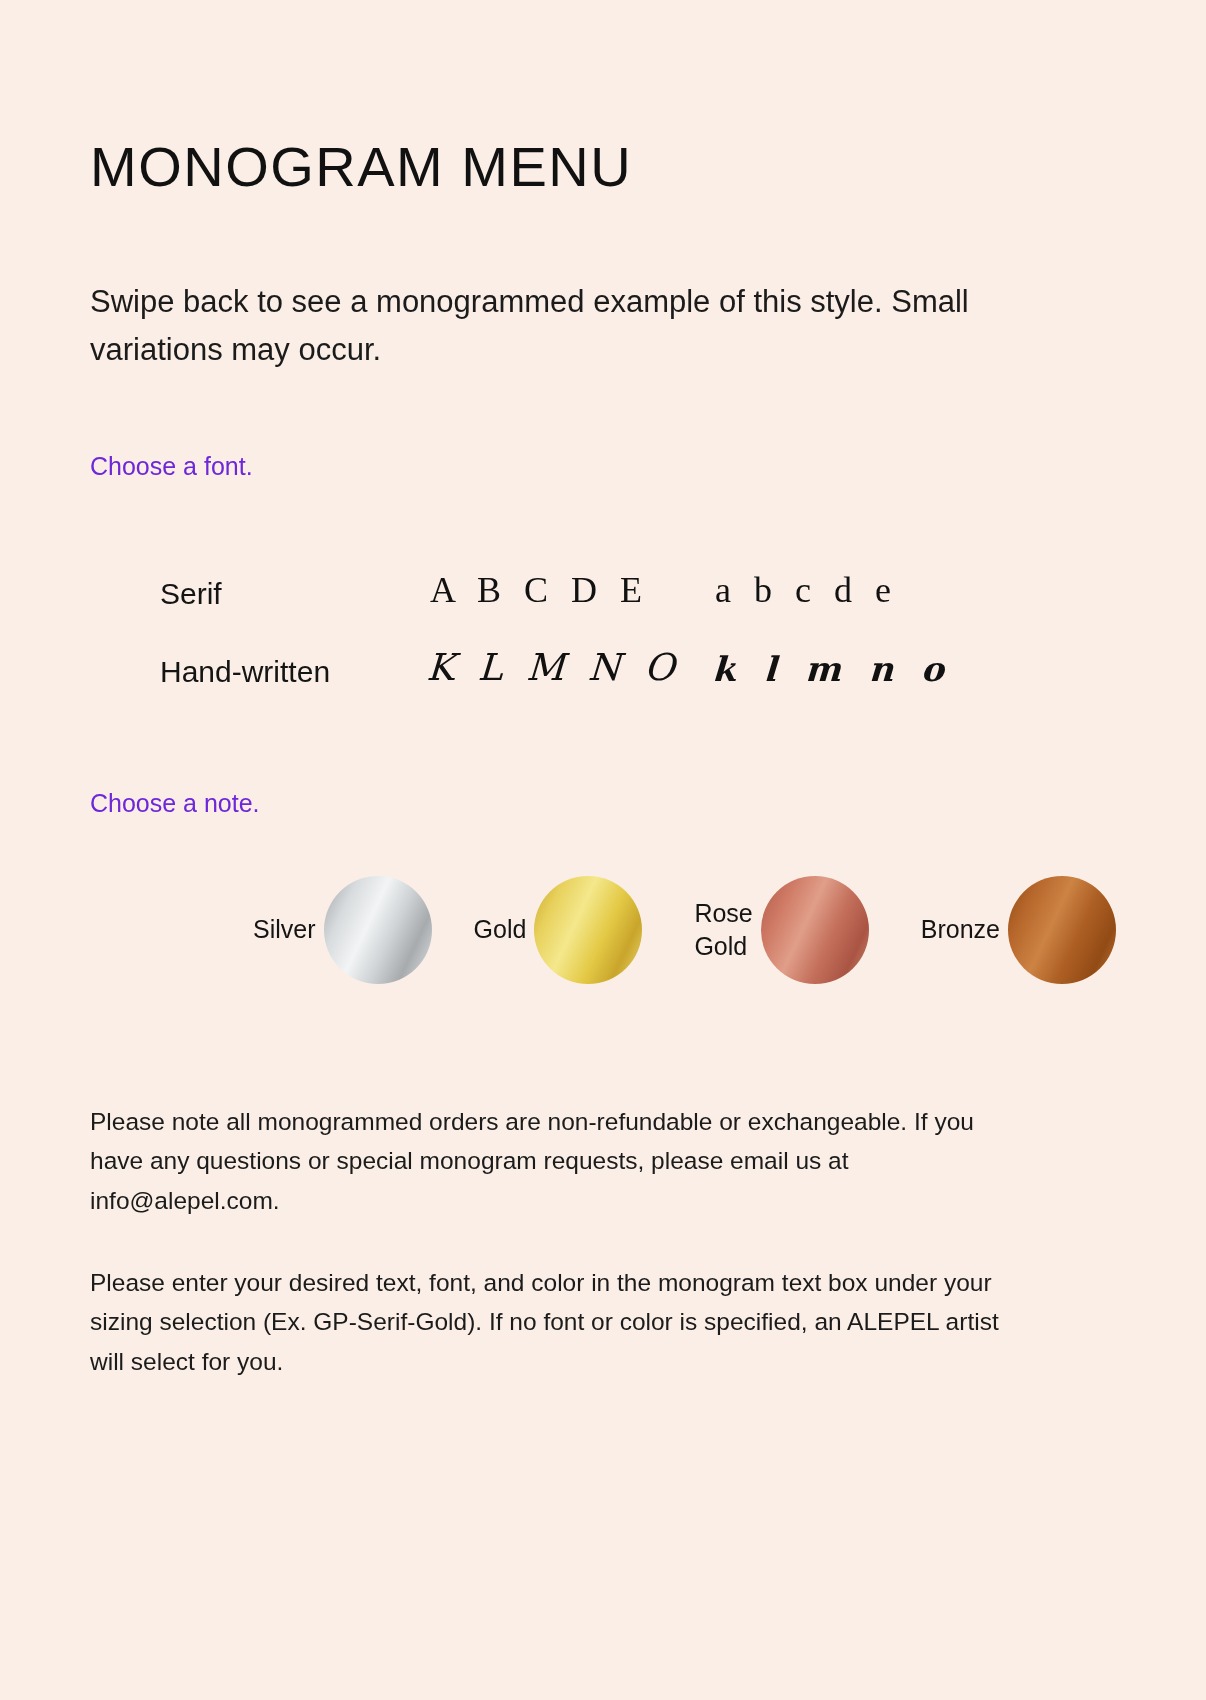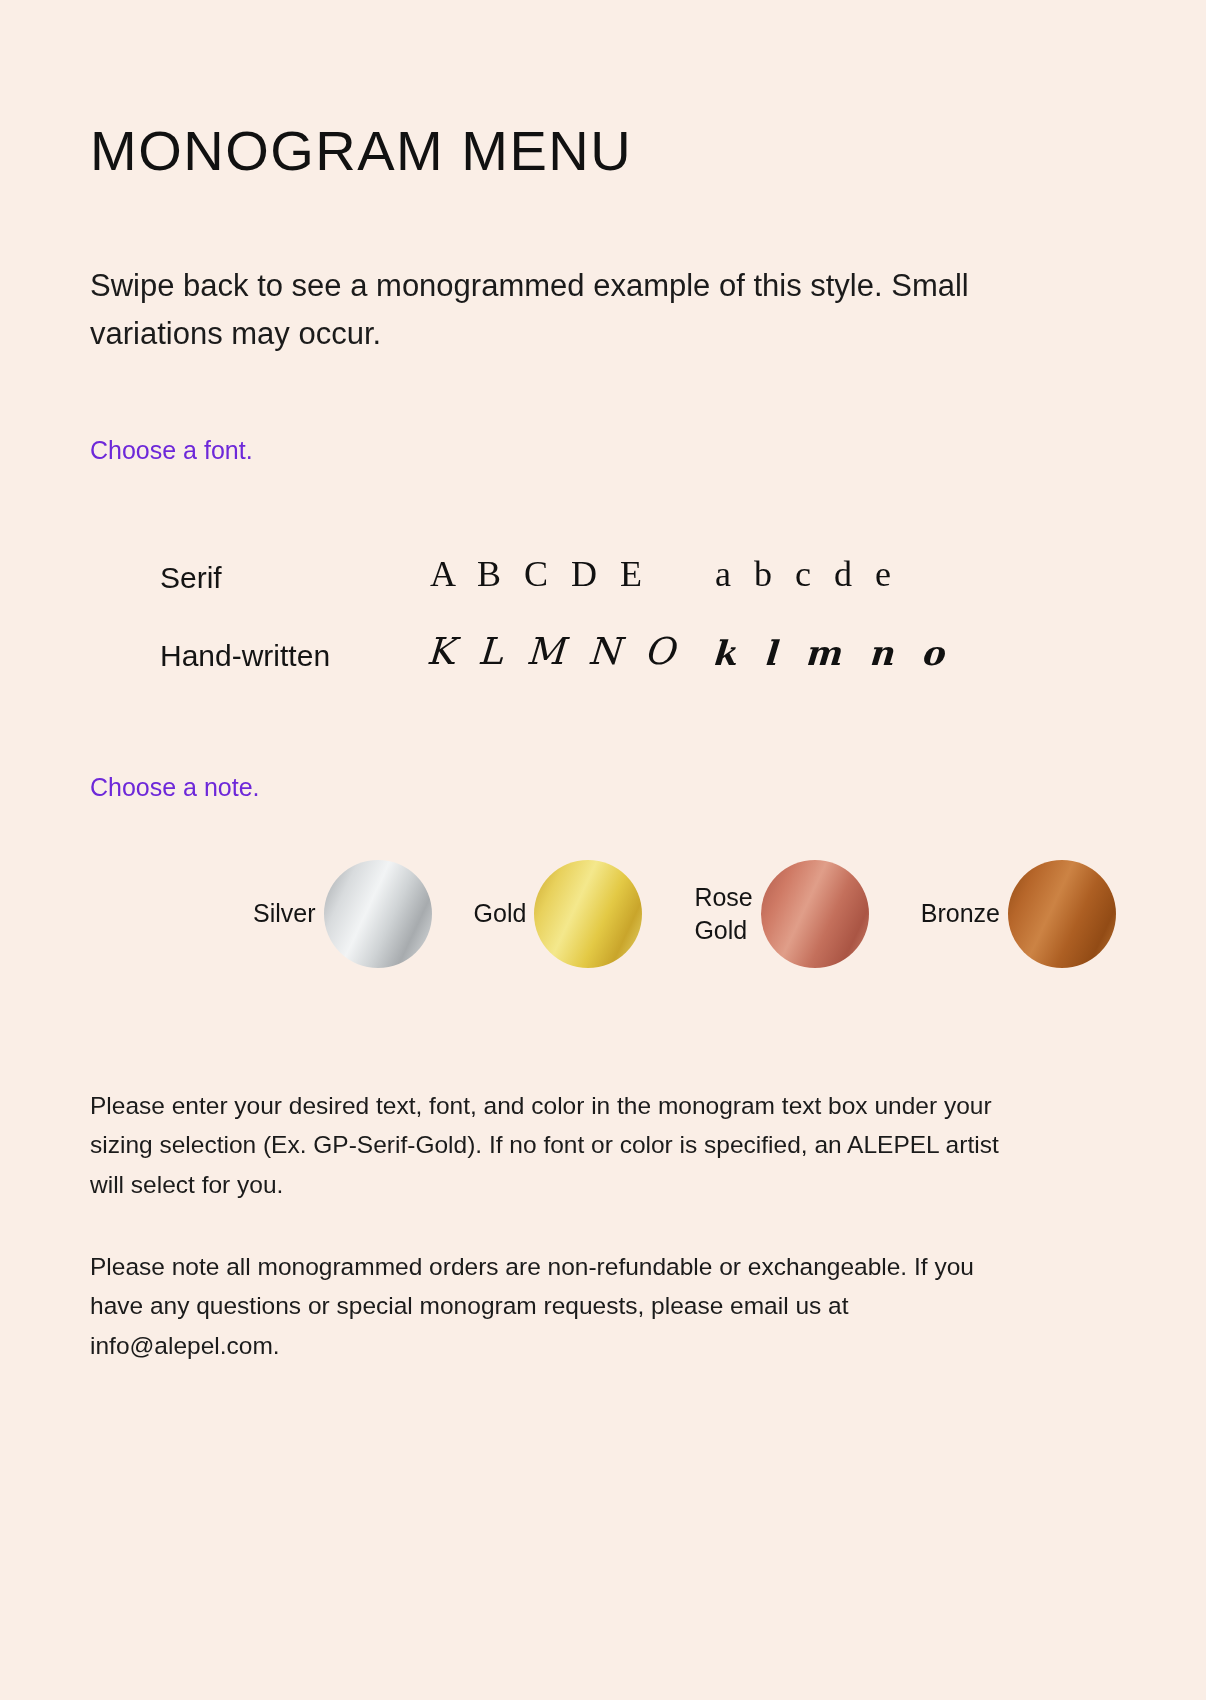--- a/index.html
+++ b/index.html
@@ -12,21 +12,21 @@
     background: #faeee6;
     font-family: "Liberation Sans", sans-serif;
     color: #1a1a1a;
     overflow: hidden;
   }
   .page {
     position: relative;
     width: 1206px;
     height: 1700px;
     box-sizing: border-box;
-    padding: 0 90px;
+    padding: 16px 90px;
   }
   .title {
     font-size: 56px;
     letter-spacing: 1.5px;
     font-weight: 400;
     margin: 0;
     padding-top: 120px;
     line-height: 1.1;
     color: #111;
   }
@@ -209,17 +209,17 @@
     <div class="gap-md"></div>
 
     <div class="color-item">
       <div class="color-label">Bronze</div>
       <div class="swatch sw-bronze"></div>
     </div>
 
   </div>
 
   <div class="footnotes">
+    <p class="footnote">Please note all monogrammed orders are non-refundable or exchangeable. If you have any questions or special monogram requests, please email us at info@alepel.com.</p>
     <p class="footnote">Please enter your desired text, font, and color in the monogram text box under your sizing selection (Ex. GP-Serif-Gold). If no font or color is specified, an ALEPEL artist will select for you.</p>
-    <p class="footnote">Please note all monogrammed orders are non-refundable or exchangeable. If you have any questions or special monogram requests, please email us at info@alepel.com.</p>
   </div>
 
 </div>
 
 </body></html>

